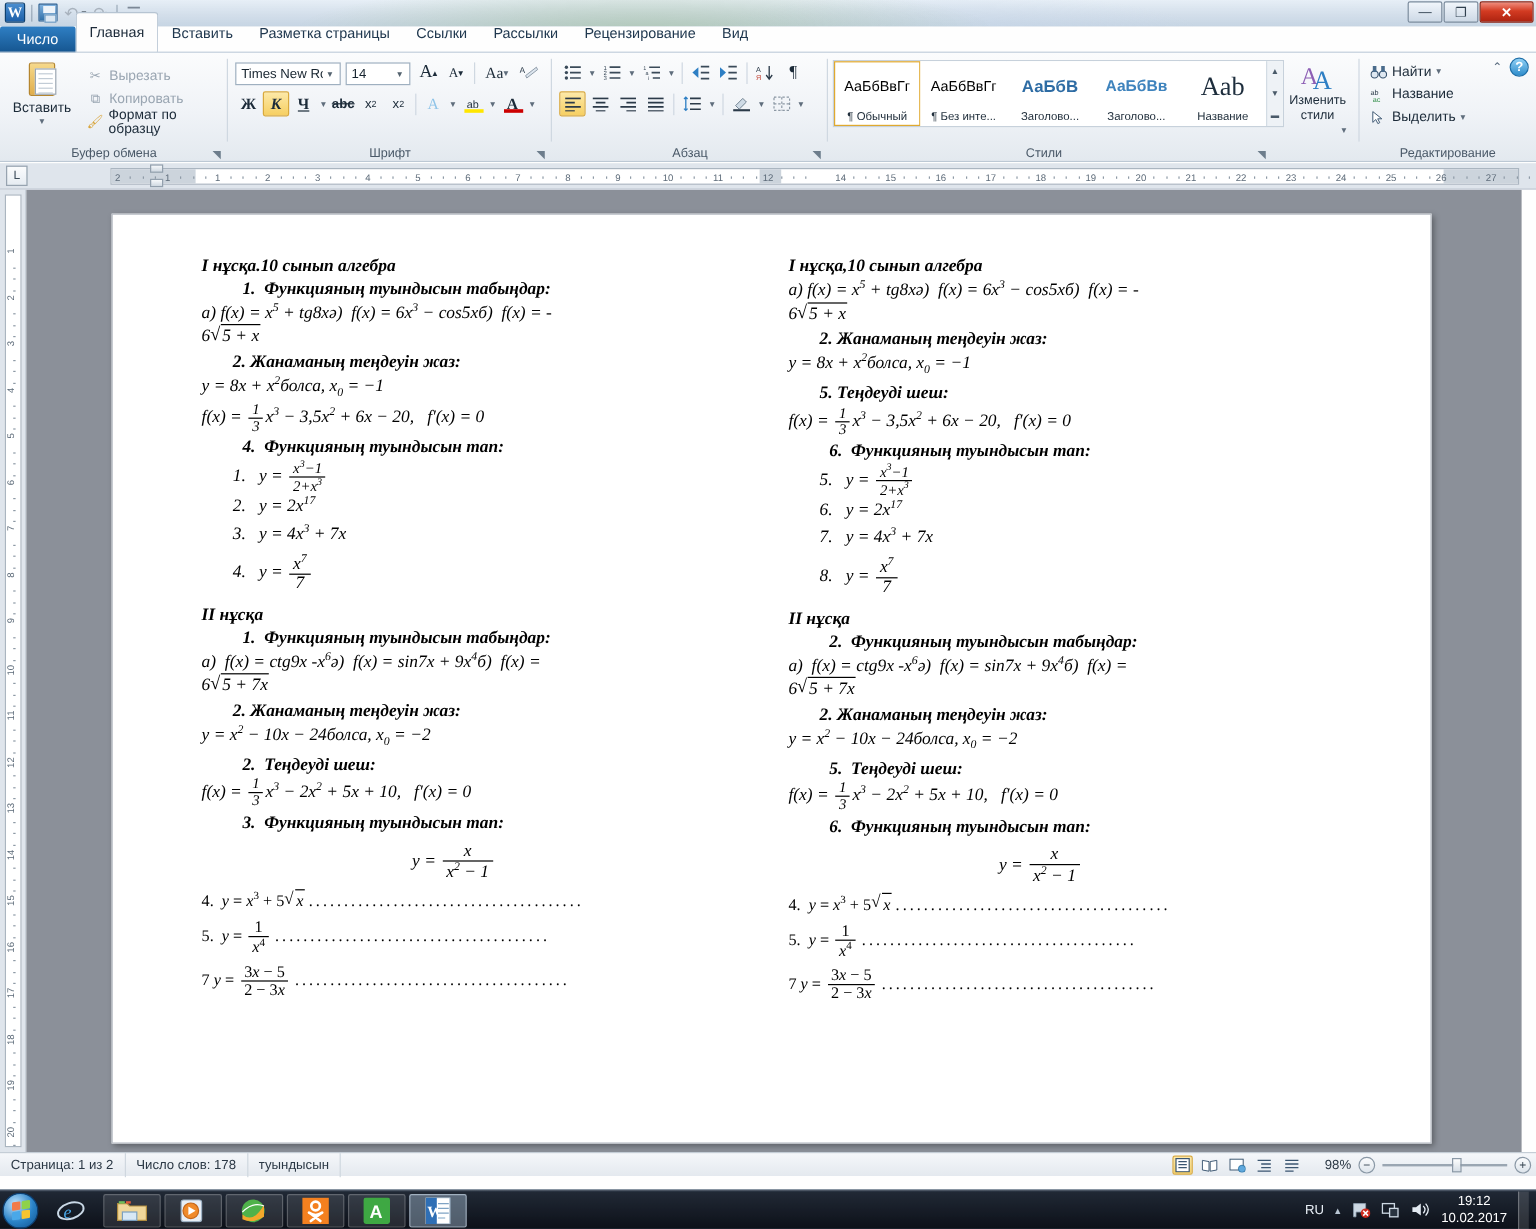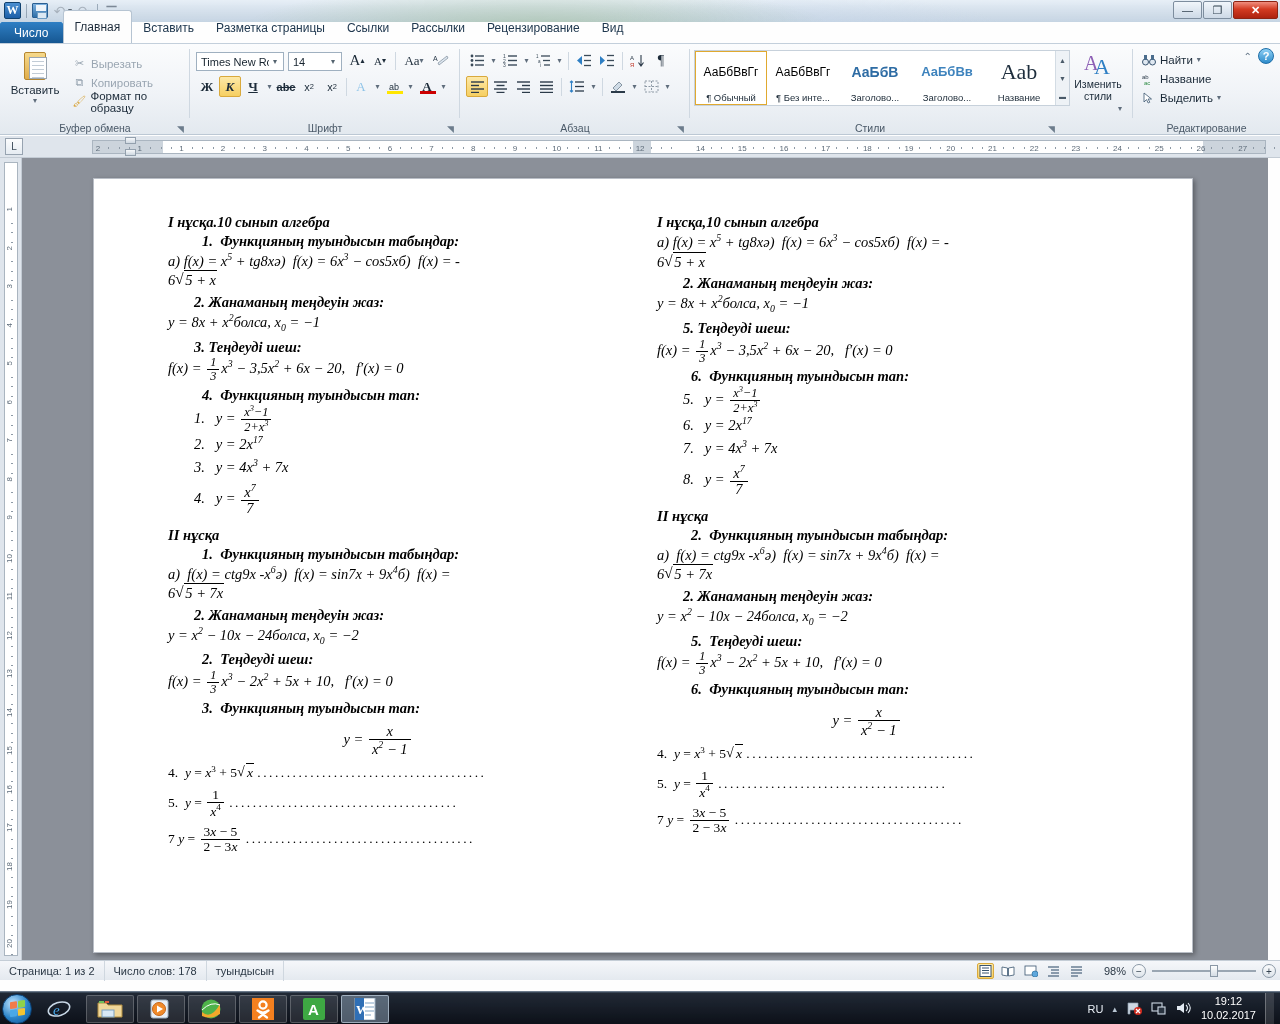--- a/index.html
+++ b/index.html
@@ -816,21 +816,20 @@
   <div id="canvas">
     <div id="page">
 
       <div class="col left doc">
         <div class="bi">I нұсқа.10 сынып алгебра</div>
         <div class="bi ind1"><span>1.</span>&nbsp;&nbsp;<span>Функцияның туындысын табыңдар:</span></div>
         <div class="fml">а) f(x) = x<sup>5</sup> + tg8xә)&nbsp; f(x) = 6x<sup>3</sup> − cos5xб)&nbsp; f(x) = -</div>
         <div class="fml">6<span class="sq"><span>5 + x</span></span></div>
         <div class="bi ind2 gap3"><span>2.</span>&nbsp;<span>Жанаманың теңдеуін жаз:</span></div>
         <div class="fml">y = 8x + x<sup>2</sup>болса, x<sub>0</sub> =  −1</div>
-        <div class="bi ind2 gap3"><span>3.</span>&nbsp;<span>Теңдеуді шеш:</span></div>
         <div class="fml">f(x) = <span class="frac">
               <span class="num">1</span>
               <span class="den">3</span>
             </span>x<sup>3</sup> − 3,5x<sup>2</sup> + 6x − 20,&nbsp;&nbsp; f′(x) = 0</div>
         <div class="bi ind1 gap3"><span>4.</span>&nbsp;&nbsp;<span>Функцияның туындысын тап:</span></div>
         <div class="it ind2"><span>1.</span>&nbsp;&nbsp; y = <span class="frac">
               <span class="num">x<sup>3</sup>−1</span>
               <span class="den">2+x<sup>3</sup></span>
             </span></div>
         <div class="it ind2"><span>2.</span>&nbsp;&nbsp; y = 2x<sup>17</sup></div>

